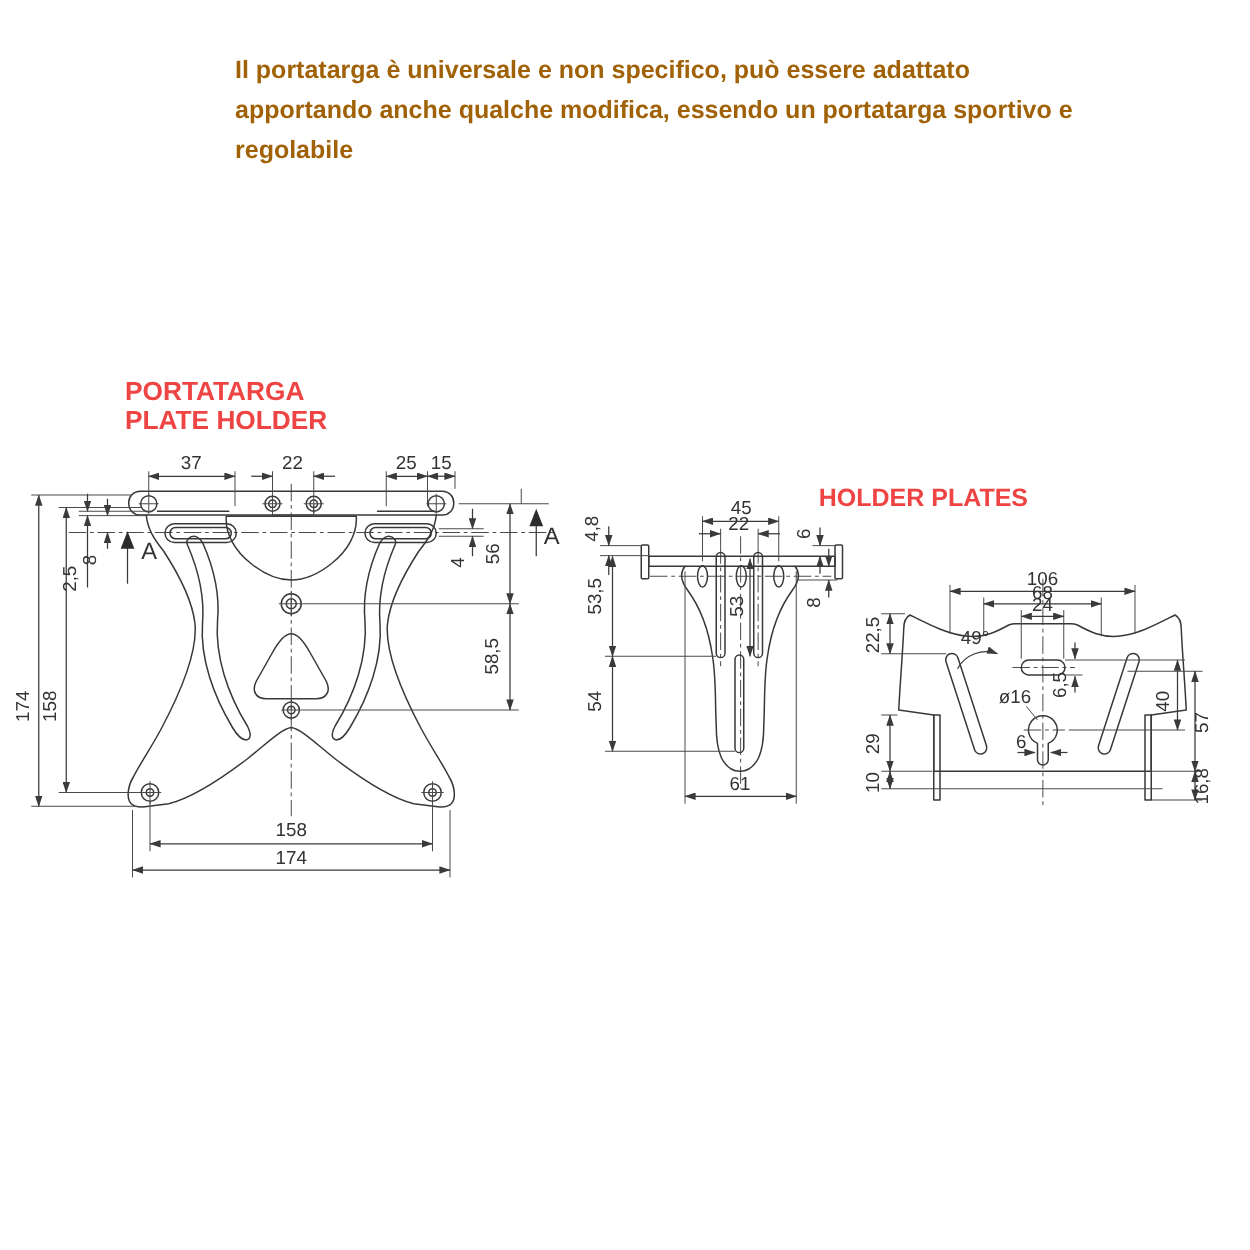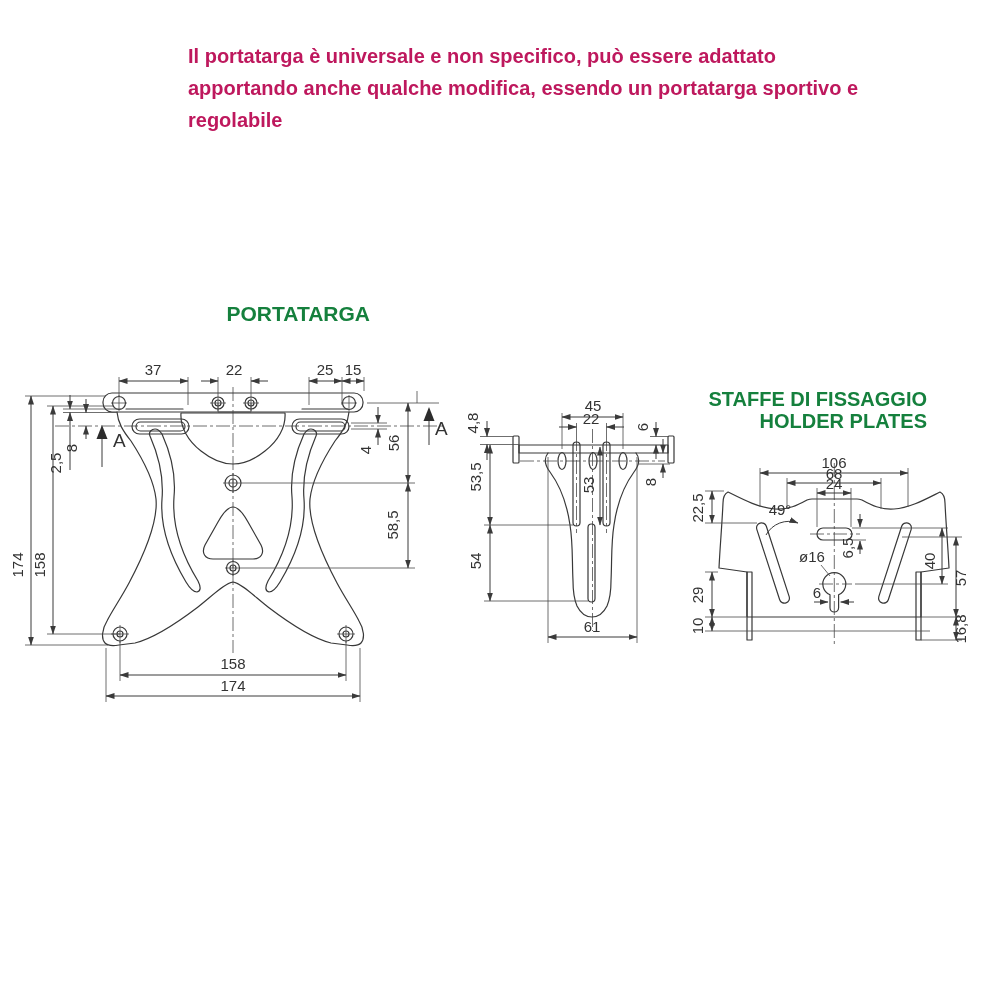--- a/index.html
+++ b/index.html
@@ -1,21 +1,21 @@
 <!DOCTYPE html>
 <html><head>
 <meta charset="utf-8">
 <style>
   html,body{margin:0;padding:0;background:#fff;}
   #canvas{position:relative;width:1000px;height:1000px;background:#ffffff;overflow:hidden;
           font-family:"Liberation Sans",sans-serif;}
-  .intro{position:absolute;left:188px;top:40px;width:700px;color:#be185d;
+  .intro{position:absolute;left:188px;top:40px;width:700px;color:#a16207;
          font-size:20px;font-weight:700;line-height:32px;}
   .intro p{margin:0 0 14px 0;}
-  .dtitle{position:absolute;text-align:right;color:#15803d;font-weight:700;}
+  .dtitle{position:absolute;text-align:left;color:#ef4444;font-weight:700;}
   #plateTitle{left:100px;top:302px;width:270px;font-size:21px;line-height:23px;}
   #fixTitle{left:655px;top:388px;width:272px;font-size:20px;line-height:22px;}
   svg{position:absolute;overflow:visible;}
   svg text{font-family:"Liberation Sans",sans-serif;font-size:15px;fill:#333;}
   text.big{font-size:19px;}
   .out{stroke:#383838;stroke-width:1.2;fill:none;stroke-linejoin:round;stroke-linecap:round;}
   .thin{stroke:#4a4a4a;stroke-width:0.8;fill:none;}
   .cl{stroke:#4a4a4a;stroke-width:0.8;fill:none;stroke-dasharray:14 3 3 3;}
   .dim{stroke:#3a3a3a;stroke-width:1;fill:none;}
   .fillb{fill:#2c2c2c;stroke:none;}
@@ -24,24 +24,24 @@
 <body>
 
 <div id="canvas">
 
   <div class="intro">
     <p>Il portatarga è universale e non specifico, può essere adattato apportando anche qualche modifica, essendo un portatarga sportivo e regolabile</p>
   </div>
 
   <div class="dtitle" id="plateTitle">
     <div>PORTATARGA</div>
+    <div>PLATE HOLDER</div>
   </div>
 
   <div class="dtitle" id="fixTitle">
-    <div>STAFFE DI FISSAGGIO</div>
     <div>HOLDER PLATES</div>
   </div>
 
   <svg width="0" height="0">
     <defs>
       <marker id="ae" markerWidth="9" markerHeight="6" refX="8.5" refY="3" orient="auto" markerUnits="userSpaceOnUse">
         <path d="M0,0 L9,3 L0,6 Z" fill="#3a3a3a"></path>
       </marker>
       <marker id="as" markerWidth="9" markerHeight="6" refX="0.5" refY="3" orient="auto" markerUnits="userSpaceOnUse">
         <path d="M9,0 L0,3 L9,6 Z" fill="#3a3a3a"></path>

